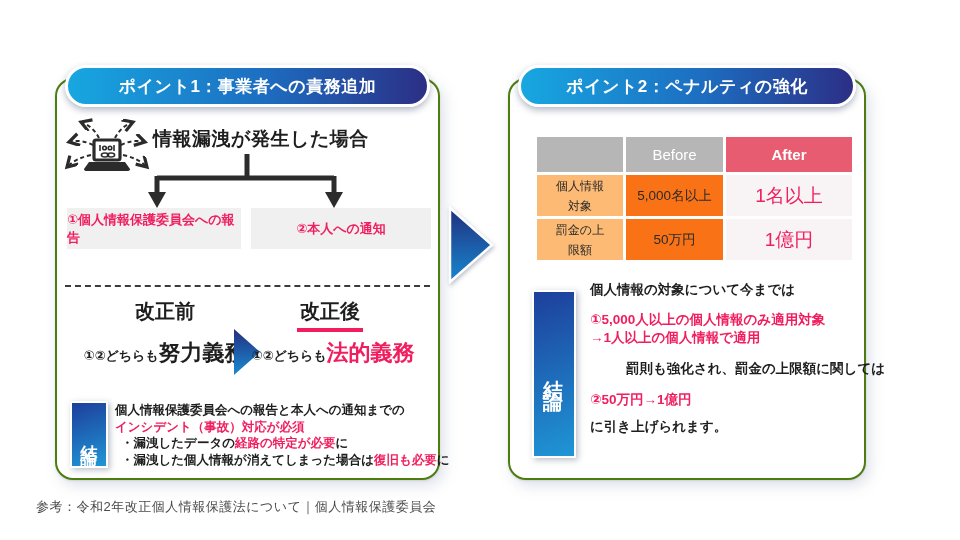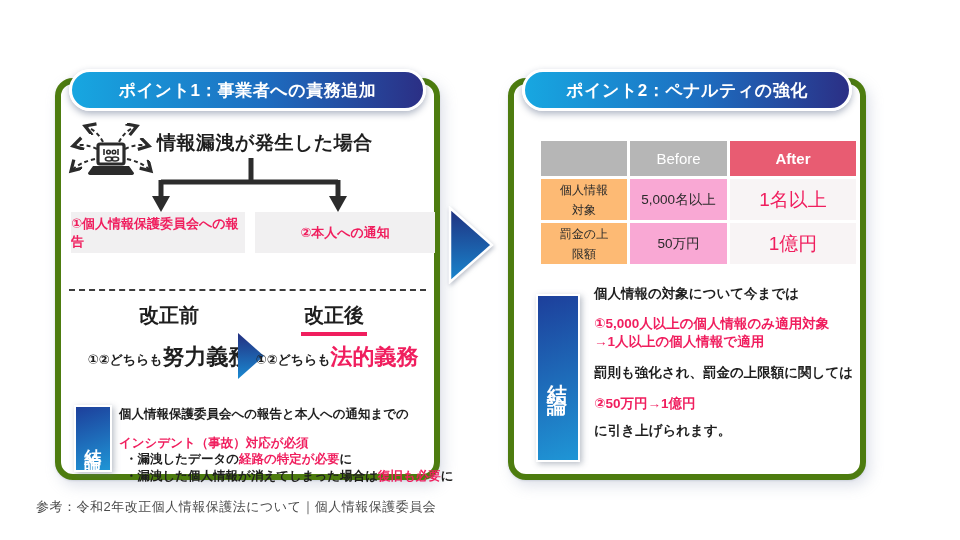--- a/index.html
+++ b/index.html
@@ -8,21 +8,21 @@
     position:relative;
     width:960px; height:540px;
     background:#ffffff;
     font-family:"Liberation Sans","DejaVu Sans",sans-serif;
     overflow:hidden;
     color:#222;
   }
   .card {
     position:absolute;
     background:#ffffff;
-    border:6px solid #4d7c0f;
+    border:2px solid #4d7c0f;
     border-radius:18px;
     box-shadow:0 1px 2px rgba(160,170,190,.35), 4px 6px 14px rgba(150,160,185,.30);
   }
   #card-left  { left:55px;  top:78px; width:385px; height:402px; }
   #card-right { left:508px; top:78px; width:358px; height:402px; }
 
   .pill {
     position:absolute; left:8px; right:8px; top:-15px; height:42px;
     border-radius:22px;
     background:linear-gradient(90deg,#17a7e1 0%, #1d6dc0 55%, #2b2f85 100%);
@@ -73,46 +73,46 @@
     box-shadow:2px 2px 6px rgba(100,110,130,.45);
     color:#ffffff; font-weight:bold;
     display:flex; align-items:center; justify-content:center;
     writing-mode:vertical-rl; text-orientation:upright;
   }
   #concl-badge-left  { left:13px; top:321px; width:38px; height:67px; font-size:17px; letter-spacing:3px; }
   #concl-badge-right { left:22px; top:210px; width:44px; height:168px; font-size:20px; letter-spacing:10px; }
 
   .concl-left-text { position:absolute; left:58px; top:322px; width:322px;
     font-size:12.5px; font-weight:bold; line-height:16.5px; color:#1e1e1e; white-space:nowrap; }
-  .concl-left-text .pink { color:#f01e5e;margin-top:12px; }
+  .concl-left-text .pink { color:#f01e5e; }
   .concl-left-text .bullet-line { padding-left:6px; }
 
   
   .penalty-table {
     position:absolute; left:27px; top:57px; width:315px;
     display:grid; grid-template-columns:86px 97px 1fr;
     gap:3px;
   }
   .penalty-table .cell { display:flex; align-items:center; justify-content:center; text-align:center; }
   .th { height:35px; }
   .th-empty  { background:#b6b6b6; }
   .th-before { background:#b6b6b6; color:#ffffff; font-size:15px; }
   .th-after  { background:#e85c72; color:#ffffff; font-size:15px; font-weight:bold; }
   .td { height:41px; }
   .td-label  { background:#fdba74; font-size:12px; color:#2a2a2a; white-space:pre-line; line-height:20px; }
-  .td-before { background:#f9a8d4; font-size:13.5px; color:#2a2a2a; }
+  .td-before { background:#f97316; font-size:13.5px; color:#2a2a2a; }
   .td-after  { background:#f8f4f5; font-size:19px; font-weight:normal; color:#f01e5e; }
 
   .concl-right-text { position:absolute; left:80px; top:201px; width:268px;
     font-size:13.5px; font-weight:bold; line-height:18px; color:#1e1e1e; white-space:nowrap; }
   .concl-right-text .pink { color:#f01e5e; }
   .crt-l1 { margin-bottom:12px; }
   .crt-l2 { margin-bottom:0; }
   .crt-l3 { margin-bottom:13px; }
-  .crt-l4 { margin-bottom:13px; }
+  .crt-l4 { margin-bottom:13px;margin-left:36px; }
   .crt-l5 { margin-bottom:9px; }
 
   
   .mid-arrow { position:absolute; left:448px; top:206px; filter:drop-shadow(1px 2px 2px rgba(120,130,150,.5)); }
   .footer-ref {
     position:absolute; left:36px; top:498px;
     font-size:13px; color:#4a4a4a; letter-spacing:.5px;
   }
 </style>
 </head>

